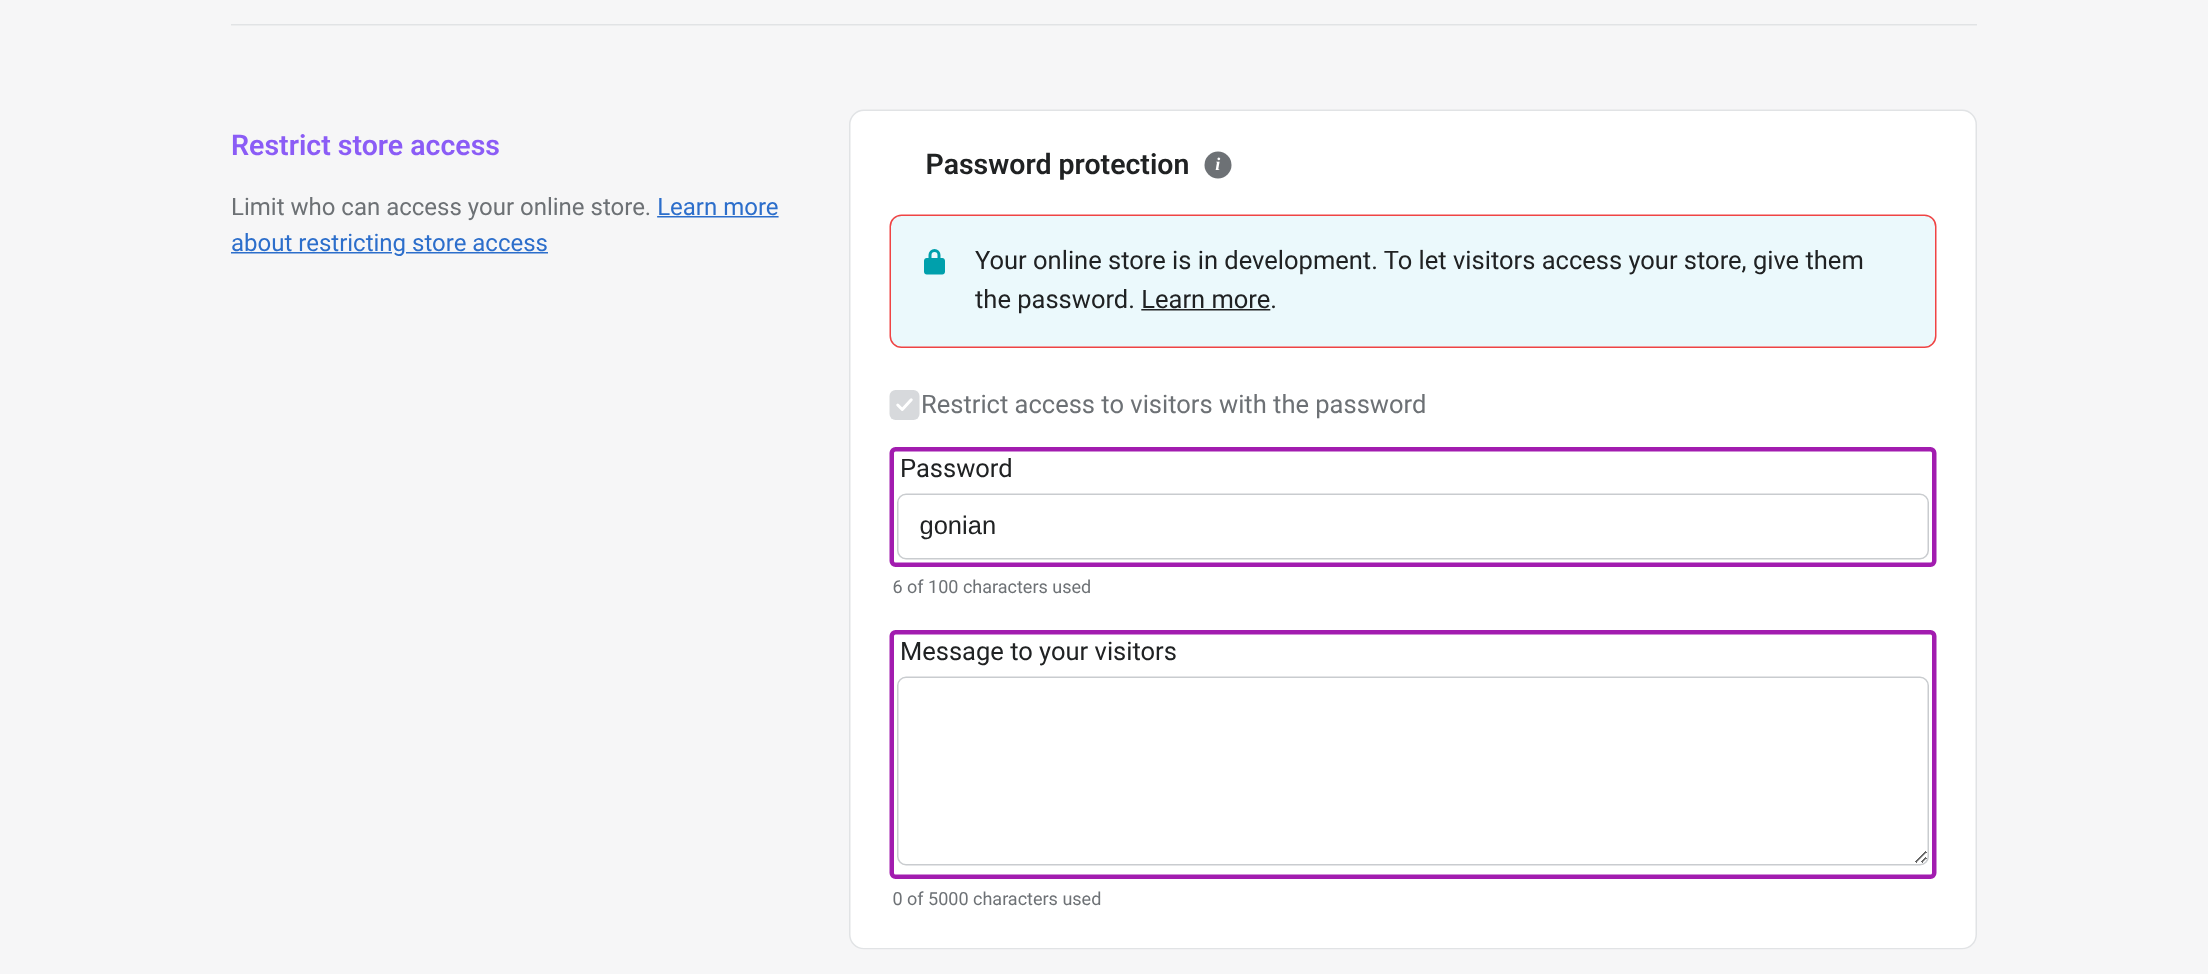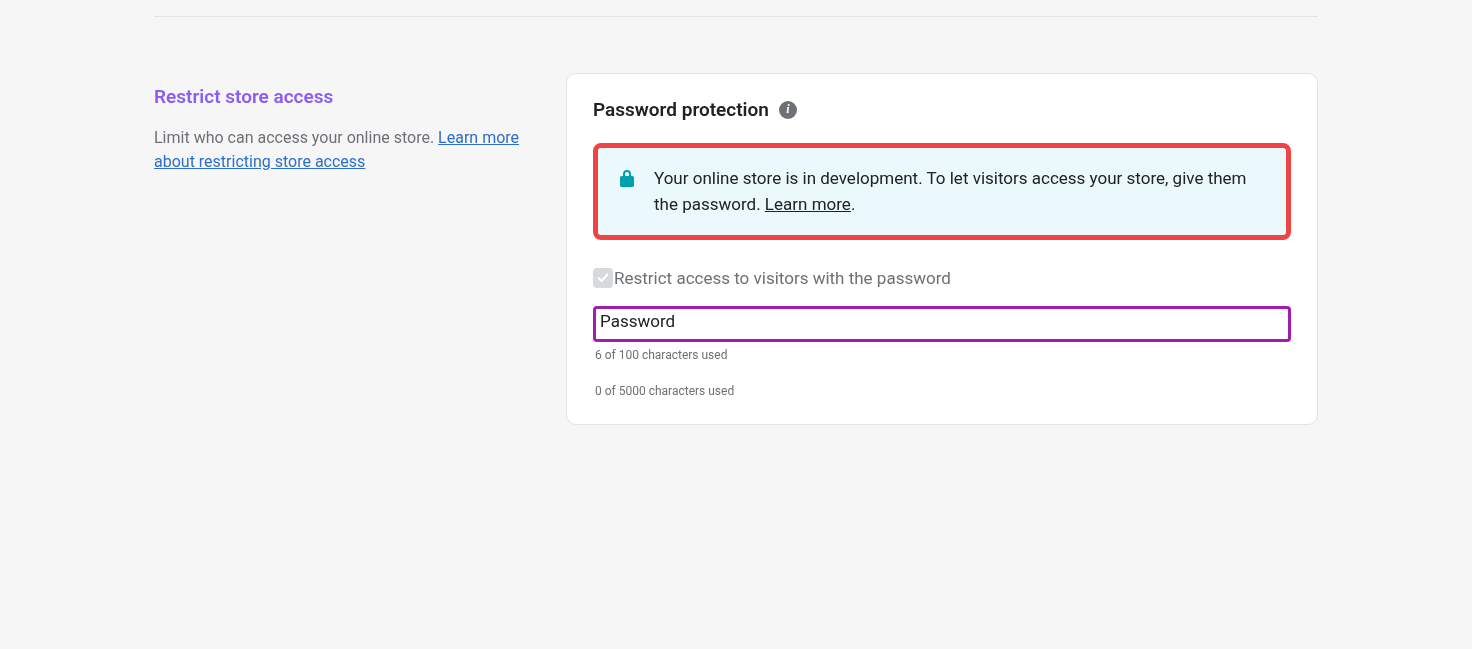--- a/index.html
+++ b/index.html
@@ -55,41 +55,42 @@
   .card-header {
     display: flex;
     align-items: center;
     gap: 10px;
     margin-bottom: 22px;
   }
   .card-header h3 {
     font-size: 19px;
     font-weight: 600;
     color: #202223;
+    margin-left: 24px;
   }
   .info-icon {
     display: inline-flex;
     width: 18px;
     height: 18px;
     background: #6d7175;
     color: #fff;
     border-radius: 50%;
     align-items: center;
     justify-content: center;
     font-size: 12px;
     font-weight: 700;
     font-style: italic;
     font-family: Georgia, serif;
     cursor: pointer;
   }
   .banner {
     display: flex;
     gap: 18px;
     background: #ebf9fc;
-    border: 5px solid #ef4444;
+    border: 1px solid #ef4444;
     border-radius: 8px;
     padding: 18px 20px;
     margin-bottom: 28px;
   }
   .banner-icon {
     flex: 0 0 auto;
     color: #00a0ac;
     margin-top: 2px;
   }
   .banner-text {
@@ -200,21 +201,26 @@
         <span class="chk">
           <svg width="12" height="10" viewBox="0 0 12 10" fill="none" stroke="#ffffff" stroke-width="2" stroke-linecap="round" stroke-linejoin="round">
               <polyline points="1.5 5 4.5 8 10.5 1.5"></polyline>
             </svg>
         </span>
         <span class="checkbox-label">Restrict access to visitors with the password</span>
       </div>
 
       <div class="highlight">
         <label class="field-label">Password</label>
+        <input type="text" class="text-input" value="gonian" style="">
       </div>
       <div class="help">6 of 100 characters used</div>
 
+      <div class="highlight">
+        <label class="field-label">Message to your visitors</label>
+        <textarea class="textarea" style=""></textarea>
+      </div>
       <div class="help" style="margin-bottom:0">0 of 5000 characters used</div>
 
     </section>
 
   </div>
 </div>
 
 </body></html>

